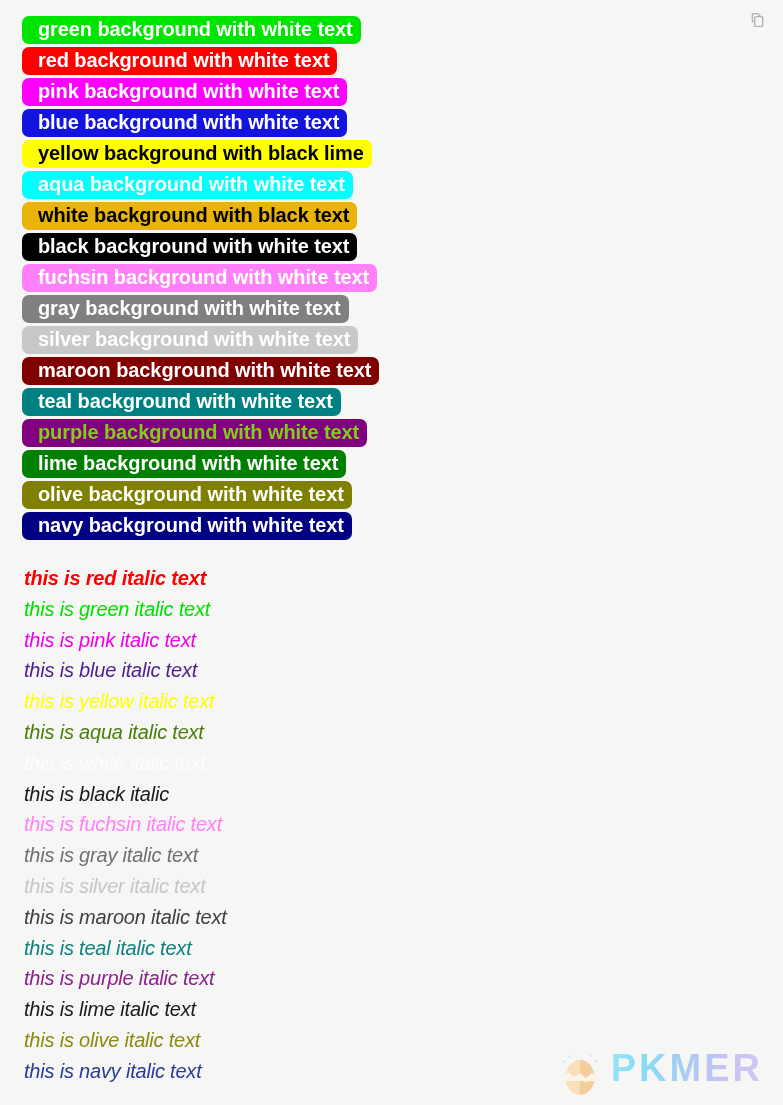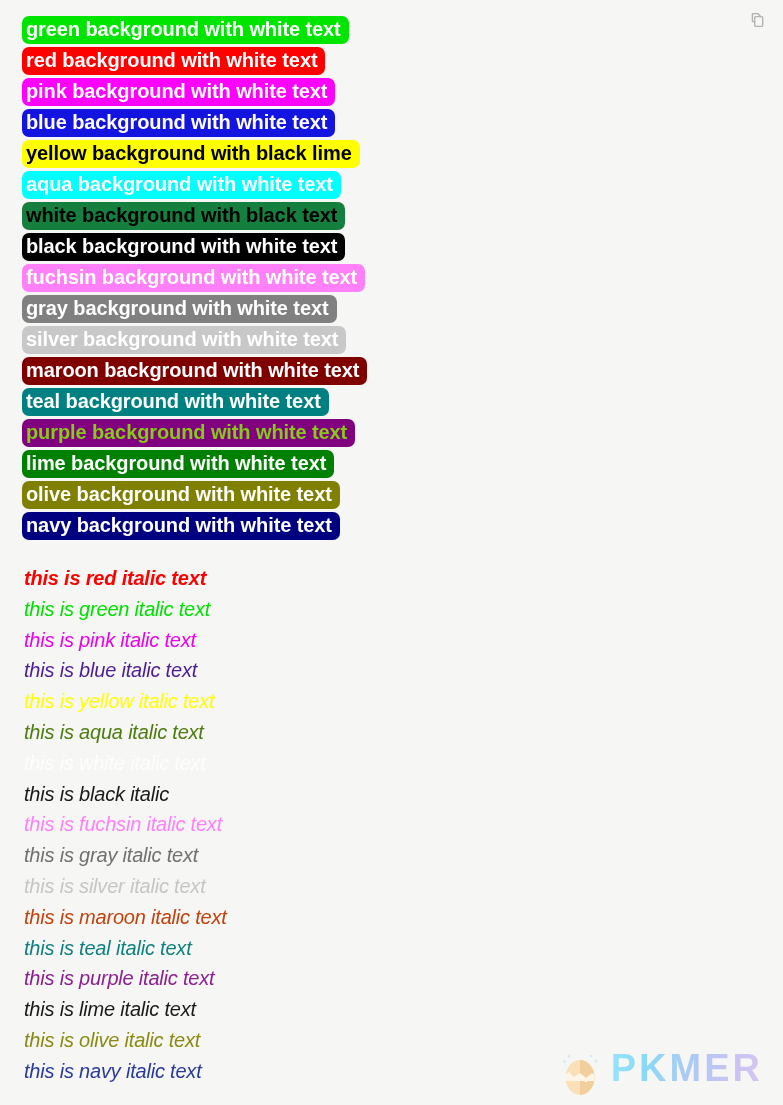--- a/index.html
+++ b/index.html
@@ -41,21 +41,21 @@
     height: 31px;
     padding-left: 22px;
     display: flex;
     align-items: flex-start;
   }
   .hl {
     display: inline-block;
     font-size: 20px;
     font-weight: bold;
     line-height: 23px;
-    padding: 2px 8px 3px 4px;
+    padding: 2px 8px 3px 16px;
     border-radius: 7px;
     white-space: nowrap;
     letter-spacing: -0.1px;
   }
 
   
   .italic-block {
     position: absolute;
     left: 0;
     top: 565px;
@@ -123,21 +123,21 @@
   <div class="hl-row">
     <span class="hl" style="background-color: rgb(20, 20, 224); color: rgb(255, 255, 255);">blue background with white text</span>
   </div>
   <div class="hl-row">
     <span class="hl" style="background-color: rgb(255, 255, 0); color: rgb(0, 0, 0);">yellow background with black lime</span>
   </div>
   <div class="hl-row">
     <span class="hl" style="background-color: rgb(0, 255, 255); color: rgb(255, 255, 255);">aqua background with white text</span>
   </div>
   <div class="hl-row">
-    <span class="hl" style="background-color: #15803d; color: rgb(0, 0, 0);">white background with black text</span>
+    <span class="hl" style="background-color: #eab308; color: rgb(0, 0, 0);">white background with black text</span>
   </div>
   <div class="hl-row">
     <span class="hl" style="background-color: rgb(0, 0, 0); color: rgb(255, 255, 255);">black background with white text</span>
   </div>
   <div class="hl-row">
     <span class="hl" style="background-color: rgb(255, 128, 248); color: rgb(255, 255, 255);">fuchsin background with white text</span>
   </div>
   <div class="hl-row">
     <span class="hl" style="background-color: rgb(128, 128, 128); color: rgb(255, 255, 255);">gray background with white text</span>
   </div>
@@ -192,21 +192,21 @@
   <div class="it-row">
     <span class="it" style="color: rgb(255, 128, 248);">this is fuchsin italic text</span>
   </div>
   <div class="it-row">
     <span class="it" style="color: rgb(112, 112, 112); text-align: center;">this is gray italic text</span>
   </div>
   <div class="it-row">
     <span class="it" style="color: rgb(198, 198, 198);">this is silver italic text</span>
   </div>
   <div class="it-row">
-    <span class="it" style="color: #c2410c;">this is maroon italic text</span>
+    <span class="it" style="color: #404040;">this is maroon italic text</span>
   </div>
   <div class="it-row">
     <span class="it" style="color: rgb(14, 128, 128);">this is teal italic text</span>
   </div>
   <div class="it-row">
     <span class="it" style="color: rgb(140, 32, 144);">this is purple italic text</span>
   </div>
   <div class="it-row">
     <span class="it" style="color: rgb(26, 26, 26);">this is lime italic text</span>
   </div>

